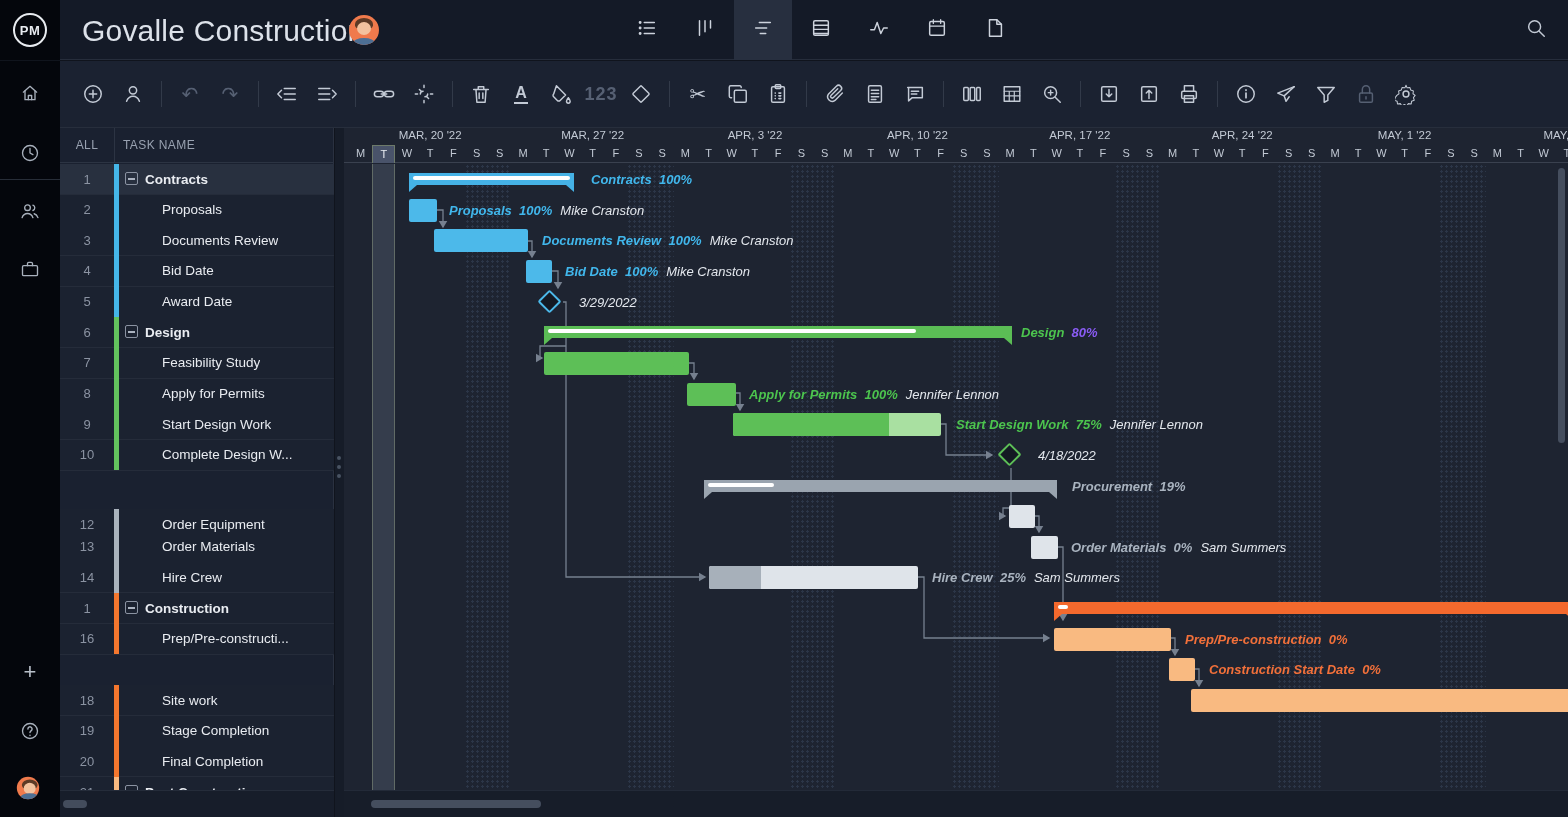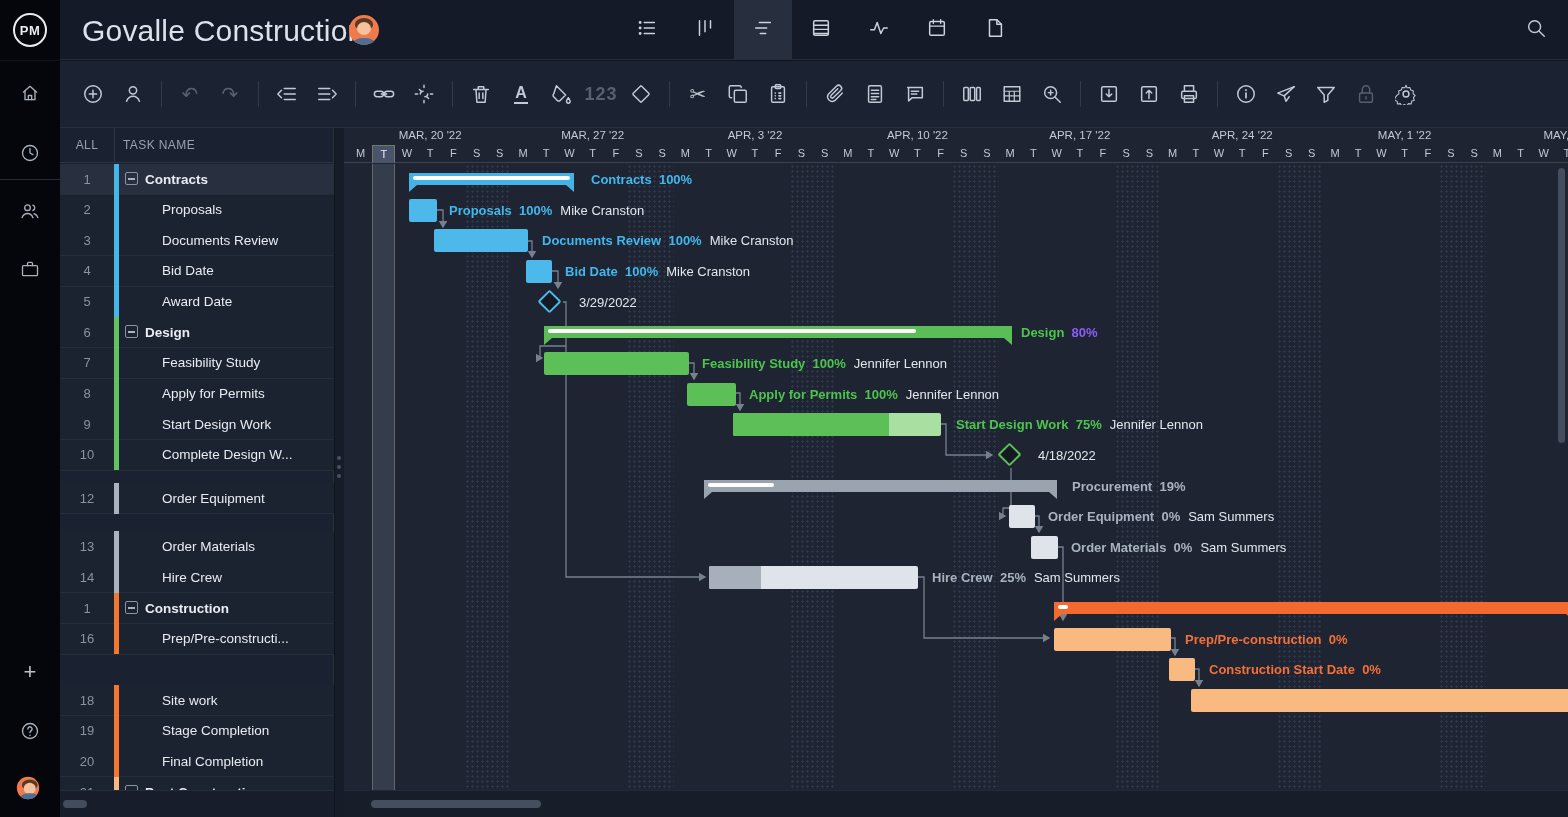--- a/index.html
+++ b/index.html
@@ -66,21 +66,21 @@
   .split-dots { position:absolute; left:2px; top:328px; width:4px; height:30px; display:flex; flex-direction:column; gap:5px; align-items:center; }
   .split-dots i { width:4px; height:4px; border-radius:50%; background:#495362; }
 
   
   .chart { position:absolute; left:344px; top:128px; width:1224px; height:689px; background:#1e2431; overflow:hidden; }
   .ch-weeks { position:absolute; left:0; top:0; width:1300px; height:17px; }
   .wk { position:absolute; top:1px; height:15px; font-size:11.5px; color:#c2c9d4; text-align:center; }
   .ch-days { position:absolute; left:0; top:17px; width:1300px; height:18px; border-bottom:1px solid #3a414f; }
   .dcell { position:absolute; top:0; height:18px; font-size:11px; color:#c2c9d4; text-align:center; line-height:17px; }
   .dcell.today { background:#49536a; border:1px solid #6d7a6a; border-bottom:none; color:#e8ecf2; }
-  .ch-body { position:absolute; left:0; top:36px; width:1224px; height:626px; }
+  .ch-body { position:absolute; left:0; top:36px; width:1224px; height:626px;font-style:italic; }
   .today-band { position:absolute; top:0; height:626px; background:rgba(110,120,138,.30); border-left:1px solid rgba(150,165,135,.45); border-right:1px solid rgba(150,165,135,.45); }
   .wkend { position:absolute; top:0; height:626px;
            background-image:radial-gradient(#303a4e 1px, transparent 1.2px);
            background-size:5px 5px; opacity:.8; }
   .gbar { position:absolute; height:23px; border-radius:2px; cursor:pointer; }
   .gbar .fill { position:absolute; left:0; top:0; height:23px; border-radius:2px 0 0 2px; }
   .gsum { position:absolute; height:12px; cursor:pointer; }
   .gsum .stripe { position:absolute; left:4px; top:3px; height:4px; border-radius:2px; background:#fff; }
   .gsum .capL, .gsum .capR { position:absolute; top:12px; width:0; height:0; border-top:7px solid; }
   .gsum .capL { left:0; border-right:8px solid transparent; }
@@ -439,21 +439,21 @@
       <div class="trow" style="top: 245.2px;">
         <div class="rnum">9</div>
         <div class="accent" style="background: rgb(99, 194, 93);"></div>
         <div class="nm"><span class="child-ind"></span>Start Design Work</div>
       </div>
       <div class="trow" style="top: 275.85px;">
         <div class="rnum">10</div>
         <div class="accent" style="background: rgb(99, 194, 93);"></div>
         <div class="nm"><span class="child-ind"></span>Complete Design W...</div>
       </div>
-      <div class="trow" style="top: 319px;">
+      <div class="trow" style="top: 345px;">
         <div class="rnum">12</div>
         <div class="accent" style="background: rgb(170, 179, 189);"></div>
         <div class="nm"><span class="child-ind"></span>Order Equipment</div>
       </div>
       <div class="trow" style="top: 367.8px;">
         <div class="rnum">13</div>
         <div class="accent" style="background: rgb(170, 179, 189);"></div>
         <div class="nm"><span class="child-ind"></span>Order Materials</div>
       </div>
       <div class="trow" style="top: 398.45px;">
@@ -615,37 +615,35 @@
       <div class="glabel" style="left: 221px; top: 95.95px;"><b style="color: rgb(65, 183, 236);">Bid Date</b><b style="color: rgb(65, 183, 236);">&nbsp; 100%</b><span class="asg">Mike Cranston</span></div>
       <div class="gmile" style="left: 197px; top: 128.6px; border-color: rgb(76, 185, 234);"></div>
       <div class="glabel" style="left: 235px; top: 126.6px; color: rgb(227, 231, 237);">3/29/2022</div>
       <div class="gsum" style="left: 200px; top: 162.25px; width: 468px; background: rgb(91, 189, 85);">
         <div class="stripe" style="width: 368px;"></div>
         <div class="capL" style="border-top-color: rgb(91, 189, 85);"></div>
         <div class="capR" style="border-top-color: rgb(91, 189, 85);"></div>
       </div>
       <div class="glabel" style="left: 677px; top: 157.25px;"><b style="color: rgb(76, 196, 78);">Design</b><b style="color: #8b5cf6; margin-top: 16px;">&nbsp; 80%</b></div>
       <div class="gbar" style="left: 200px; top: 187.9px; width: 145px; background: rgb(93, 191, 87);"></div>
-      <div class="glabel" style="left: 358px; top: 187.9px;"><b style="color: rgb(76, 196, 78);">Feasibility Study</b><b style="color: rgb(76, 196, 78);">&nbsp; 100%</b><span class="asg">Jennifer Lennon</span></div>
       <div class="gbar" style="left: 343px; top: 218.55px; width: 49px; background: rgb(93, 191, 87);"></div>
       <div class="glabel" style="left: 405px; top: 218.55px;"><b style="color: rgb(76, 196, 78);">Apply for Permits</b><b style="color: rgb(76, 196, 78);">&nbsp; 100%</b><span class="asg">Jennifer Lennon</span></div>
       <div class="gbar" style="left: 389px; top: 249.2px; width: 208px; background: rgb(169, 224, 161);">
         <div class="fill" style="width: 156px; background: rgb(93, 191, 87);"></div>
       </div>
       <div class="glabel" style="left: 612px; top: 249.2px;"><b style="color: rgb(76, 196, 78);">Start Design Work</b><b style="color: rgb(76, 196, 78);">&nbsp; 75%</b><span class="asg">Jennifer Lennon</span></div>
       <div class="gmile" style="left: 657px; top: 281.85px; border-color: rgb(93, 191, 87);"></div>
       <div class="glabel" style="left: 694px; top: 279.85px; color: rgb(227, 231, 237);">4/18/2022</div>
       <div class="gsum" style="left: 360px; top: 315.5px; width: 353px; background: rgb(154, 164, 175);">
         <div class="stripe" style="width: 65.55px;"></div>
         <div class="capL" style="border-top-color: rgb(154, 164, 175);"></div>
         <div class="capR" style="border-top-color: rgb(154, 164, 175);"></div>
       </div>
       <div class="glabel" style="left: 728px; top: 310.5px;"><b style="color: rgb(169, 179, 191);">Procurement</b><b style="color: rgb(169, 179, 191);">&nbsp; 19%</b></div>
       <div class="gbar" style="left: 665px; top: 341.15px; width: 26px; background: rgb(223, 228, 234);"></div>
-      <div class="glabel" style="left: 704px; top: 341.15px;"><b style="color: rgb(169, 179, 191);">Order Equipment</b><b style="color: rgb(169, 179, 191);">&nbsp; 0%</b><span class="asg">Sam Summers</span></div>
       <div class="gbar" style="left: 687px; top: 371.8px; width: 27px; background: rgb(223, 228, 234);"></div>
       <div class="glabel" style="left: 727px; top: 371.8px;"><b style="color: rgb(169, 179, 191);">Order Materials</b><b style="color: rgb(169, 179, 191);">&nbsp; 0%</b><span class="asg">Sam Summers</span></div>
       <div class="gbar" style="left: 365px; top: 402.45px; width: 209px; background: rgb(223, 228, 234);">
         <div class="fill" style="width: 52.25px; background: rgb(167, 176, 186);"></div>
       </div>
       <div class="glabel" style="left: 588px; top: 402.45px;"><b style="color: rgb(169, 179, 191);">Hire Crew</b><b style="color: rgb(169, 179, 191);">&nbsp; 25%</b><span class="asg">Sam Summers</span></div>
       <div class="gsum" style="left: 710px; top: 438.1px; width: 520px; background: rgb(244, 105, 45);">
         <div class="stripe" style="width: 10.24px;"></div>
         <div class="capL" style="border-top-color: rgb(244, 105, 45);"></div>
         <div class="capR" style="border-top-color: rgb(244, 105, 45);"></div>

